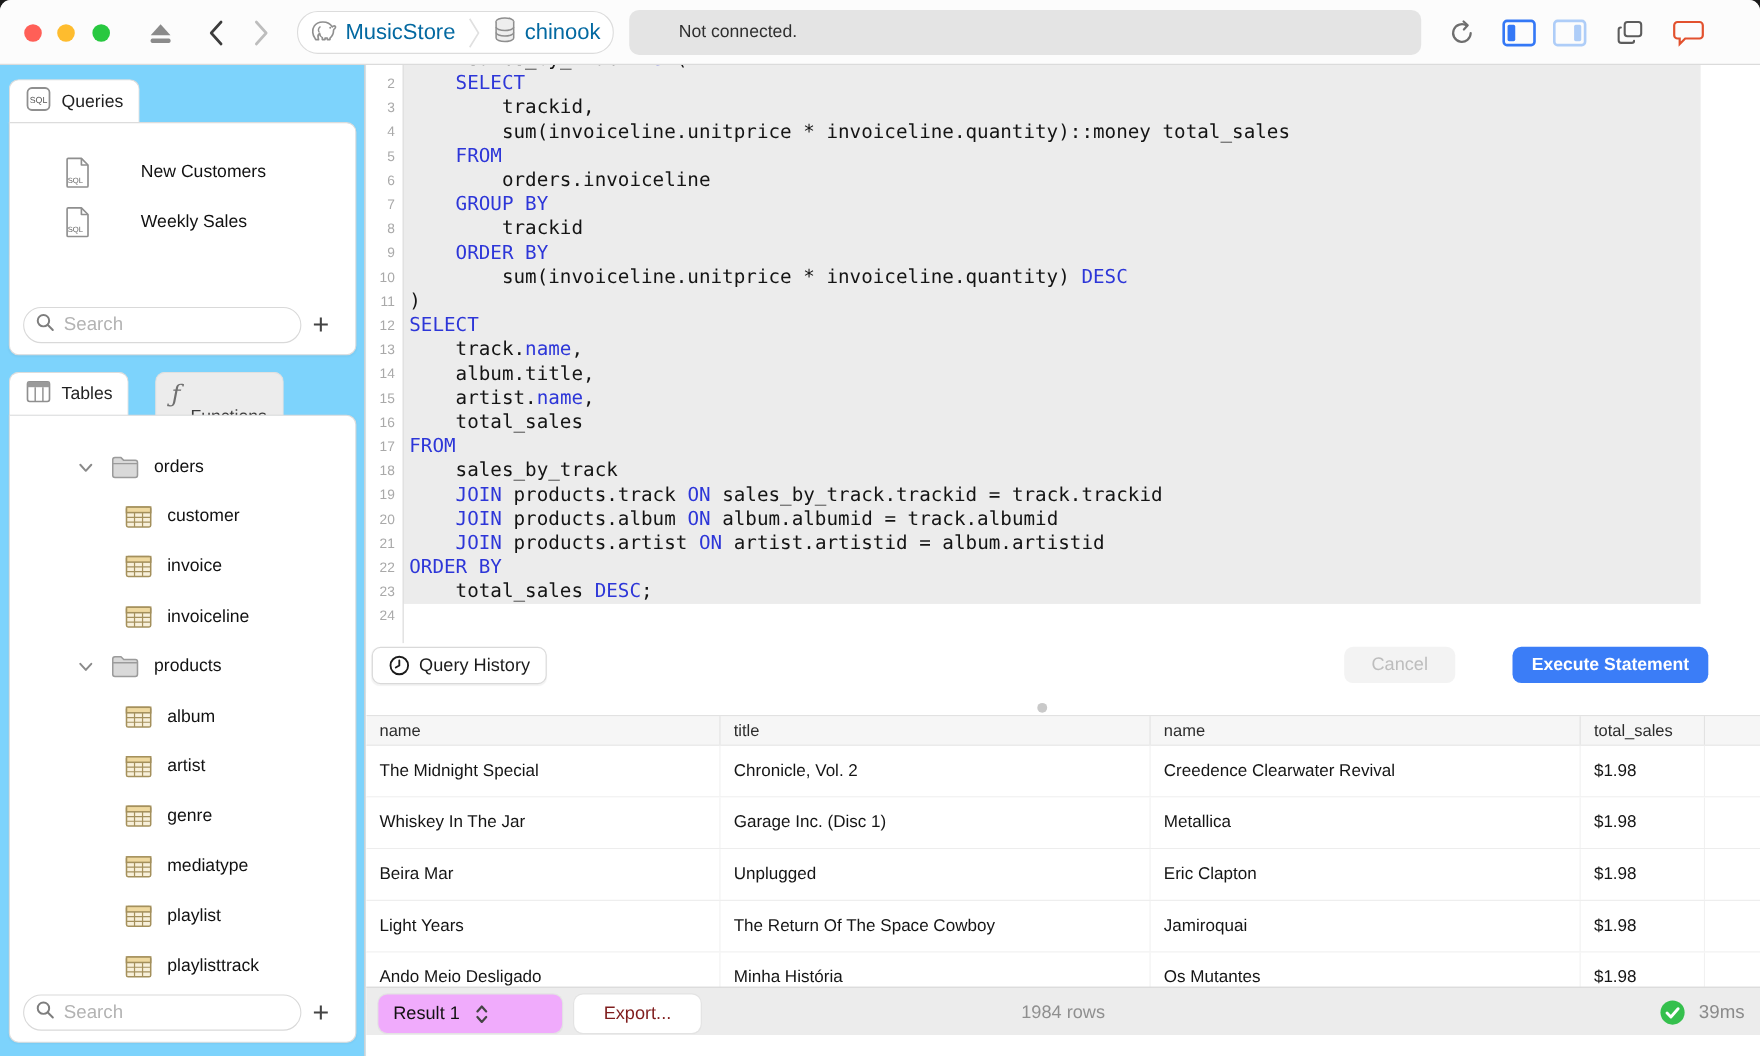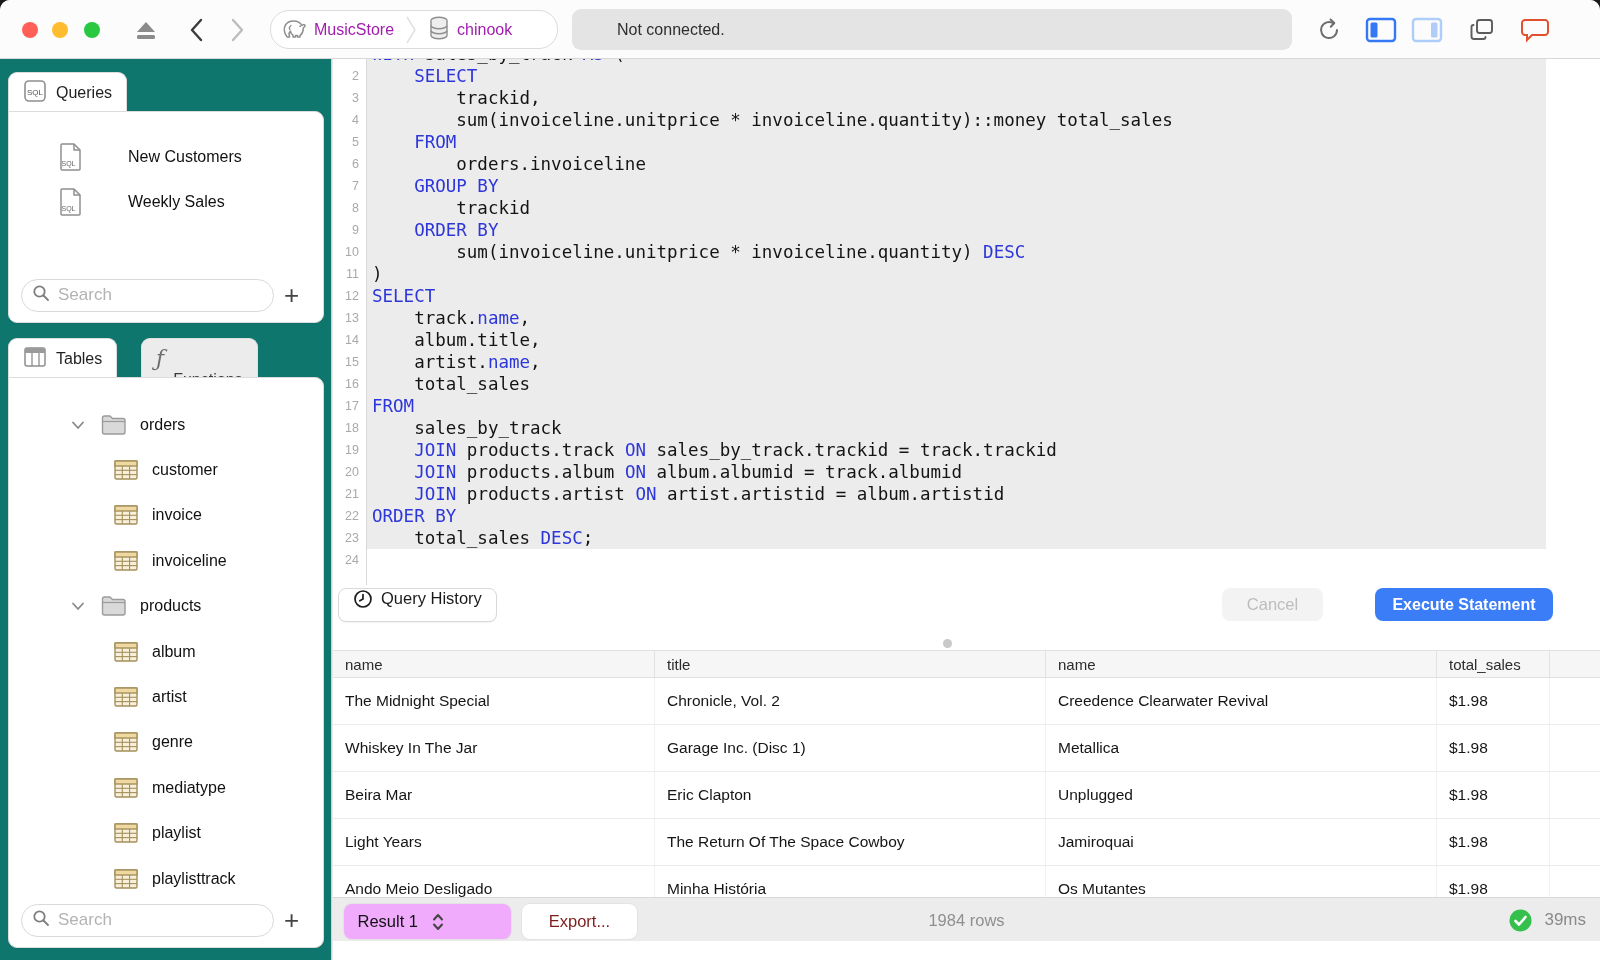--- a/index.html
+++ b/index.html
@@ -12,32 +12,32 @@
   .tl { position:absolute; top:22px; width:16px; height:16px; border-radius:50%; }
   #tl-close{ left:22px; background:#ff5f57; }
   #tl-min{ left:52px; background:#febc2e; }
   #tl-zoom{ left:84px; background:#28c840; }
   .tb-icon { position:absolute; display:flex; align-items:center; justify-content:center; }
   #eject { left:132px; top:16px; width:28px; height:28px; }
   #nav-back { left:184px; top:16px; width:26px; height:28px; }
   #nav-fwd { left:224px; top:16px; width:26px; height:28px; }
   #breadcrumb { position:absolute; left:270px; top:10px; width:288px; height:39px; background:#fff; border:1px solid #dcdcdc; border-radius:19px; display:flex; align-items:center; }
   .crumb { display:flex; align-items:center; gap:7px; padding:0 10px; height:100%; }
-  .crumb-label { font-size:16px; color:#a21caf; }
+  .crumb-label { font-size:20px; color:#0369a1; }
   .crumb-sep { height:100%; display:flex; align-items:center; }
   #status-box { position:absolute; left:572px; top:9px; width:720px; height:41px; background:#e4e4e4; border-radius:9px; display:flex; align-items:center; padding-left:16px; }
   #status-text { font-size:16px; color:#2e2e2e;margin-left:29px; }
   #refresh-btn { left:1314px; top:15px; width:30px; height:30px; }
   #panel-left-btn { left:1364px; top:16px; width:34px; height:28px; }
   #panel-right-btn { left:1410px; top:16px; width:34px; height:28px; }
   #windows-btn { left:1466px; top:16px; width:32px; height:28px; }
   #feedback-btn { left:1518px; top:16px; width:34px; height:28px; }
 
   
-  #sidebar { position:absolute; left:0; top:59px; width:332px; height:901px; background:#0f766e; border-right:1px solid #d2d2d2; z-index:20; }
+  #sidebar { position:absolute; left:0; top:59px; width:332px; height:901px; background:#7dd3fc; border-right:1px solid #d2d2d2; z-index:20; }
   .side-tab { position:absolute; display:flex; align-items:center; gap:9px; background:#fff; border:1px solid #dcdcdc; border-bottom:none; border-radius:9px 9px 0 0; padding:0 14px; height:40px; }
   .side-tab.inactive { background:#ececec; border-color:#e0e0e0; }
   .side-tab .tab-label { font-size:16px; color:#1f1f1f; }
   .side-card { position:absolute; left:8px; width:316px; background:#fff; border:1px solid #dcdcdc; border-radius:0 9px 9px 9px; box-shadow:0 1px 2px rgba(0,0,0,0.04); }
   #queries-tab { left:8px; top:13px; }
   #queries-card { top:52px; height:212px; }
   .q-list { position:absolute; left:0; top:22px; width:100%; }
   .q-item { position:relative; height:45px; display:flex; align-items:center; padding-left:47px; margin:0 6px; border-radius:7px; }
   .q-item.selected { background:#a6cbf3; }
   .q-item .q-label { font-size:16px; color:#111; margin-left:12px; }
@@ -61,21 +61,21 @@
   #main { position:absolute; left:333px; top:59px; width:1267px; height:901px; background:#fff; }
   #editor { position:absolute; left:0; top:0; width:1267px; height:526px; background:#fff; overflow:hidden; }
   #stmt-highlight { position:absolute; left:34px; top:0; width:1179px; height:490px; background:#ececec; }
   #gutter { position:absolute; left:0; top:-16px; width:26px; text-align:right; font-family:"Liberation Sans",sans-serif; font-size:12.5px; color:#a9a9a9; line-height:22px; }
   #gutter-line { position:absolute; left:33px; top:0; width:1px; height:526px; background:#d8d8d8; }
   #code { position:absolute; left:39px; top:-16px; font-family:"DejaVu Sans Mono","Liberation Mono",monospace; font-size:17.5px; line-height:22px; color:#141414; white-space:pre; }
   #code .kw { color:#2d36d8; }
 
   
   #action-row { position:absolute; left:0; top:526px; width:1267px; height:71px; background:#fff; }
-  #query-history-btn { position:absolute; left:5px; top:62px; transform:translateY(-59px); height:34px; border:1px solid #d9d9d9; border-radius:8px; background:#fff; display:flex; gap:8px; padding:0 14px; box-shadow:0 1px 1px rgba(0,0,0,0.05); }
+  #query-history-btn { position:absolute; left:5px; top:62px; transform:translateY(-59px); height:34px; border:1px solid #d9d9d9; border-radius:8px; background:#fff; display:flex; align-items:center; gap:8px; padding:0 14px; box-shadow:0 1px 1px rgba(0,0,0,0.05); }
   #query-history-btn span { font-size:16.5px; color:#1b1b1b; }
   #cancel-btn { position:absolute; left:889px; top:3px; width:101px; height:33px; border-radius:8px; background:#f3f3f3; color:#bdbdbd; font-size:16.5px; display:flex; align-items:center; justify-content:center; }
   #execute-btn { position:absolute; left:1042px; top:3px; width:178px; height:33px; border-radius:8px; background:#3b7df7; color:#fff; font-size:16px; font-weight:700; display:flex; align-items:center; justify-content:center; }
   #splitter { position:absolute; left:0; top:571px; width:1267px; height:26px; background:#fff; }
   #splitter-dot { position:absolute; left:610px; top:9px; width:9px; height:9px; border-radius:50%; background:#c9c9c9; }
 
   
   #results { position:absolute; left:0; top:591px; width:1267px; height:306px; background:#fff; overflow:hidden; }
   #res-header { display:flex; height:28px; background:#f6f6f6; border-top:1px solid #e2e2e2; border-bottom:1px solid #e2e2e2; }
   .hcell { font-size:15px; color:#2c2c2c; display:flex; align-items:center; padding-left:12px; border-right:1px solid #e2e2e2; }
@@ -478,22 +478,22 @@
           </div>
           <div class="res-row">
             <div class="rcell c0">Whiskey In The Jar</div>
             <div class="rcell c1">Garage Inc. (Disc 1)</div>
             <div class="rcell c2">Metallica</div>
             <div class="rcell c3">$1.98</div>
             <div class="rcell c4"></div>
           </div>
           <div class="res-row">
             <div class="rcell c0">Beira Mar</div>
+            <div class="rcell c1">Unplugged</div>
             <div class="rcell c2">Eric Clapton</div>
-            <div class="rcell c1">Unplugged</div>
             <div class="rcell c3">$1.98</div>
             <div class="rcell c4"></div>
           </div>
           <div class="res-row">
             <div class="rcell c0">Light Years</div>
             <div class="rcell c1">The Return Of The Space Cowboy</div>
             <div class="rcell c2">Jamiroquai</div>
             <div class="rcell c3">$1.98</div>
             <div class="rcell c4"></div>
           </div>

